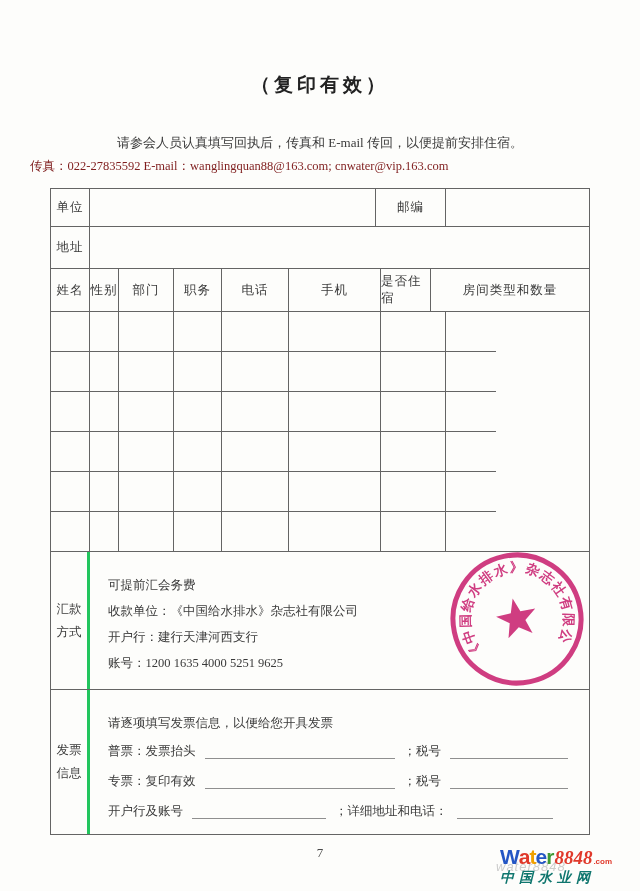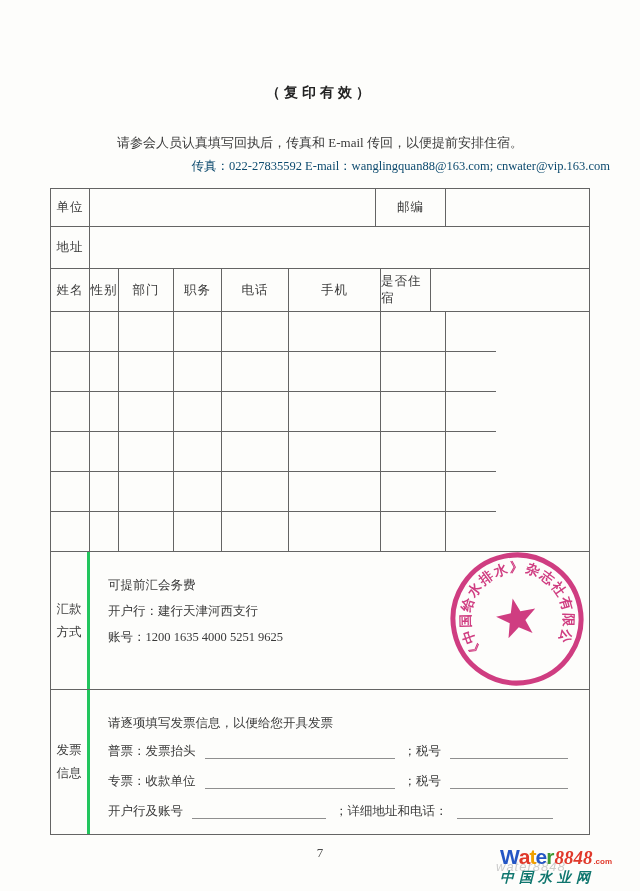--- a/index.html
+++ b/index.html
@@ -8,31 +8,31 @@
     background:#fdfdfb;
     font-family:"Liberation Serif","DejaVu Serif",serif;
     color:#2f2f2f;
   }
   .doc-title {
     position:absolute; top:48px; left:30px; width:580px;
     text-align:center; font-size:21px; font-weight:bold; letter-spacing:1px;
     color:#222;
   }
   .doc-subtitle {
-    position:absolute; top:84px; left:30px; width:580px;
-    text-align:center; font-size:14px; font-weight:bold; letter-spacing:4px;
+    position:absolute; top:72px; left:30px; width:580px;
+    text-align:center; font-size:19px; font-weight:bold; letter-spacing:4px;
     color:#222;
   }
   .note-line {
     position:absolute; top:134px; left:30px; width:580px;
     text-align:center; font-size:13px; color:#3a3a3a;
   }
   .contact-line {
     position:absolute; top:158px; left:30px; width:580px;
-    text-align:right; font-size:12.5px; color:#0c4a6e;
+    text-align:left; font-size:12.5px; color:#7f1d1d;
   }
 
   
   .formtable {
     position:absolute; left:50px; top:188px; width:540px; height:647px;
     border:1px solid #646464; box-sizing:border-box;
     display:flex; flex-direction:column;
     font-size:12.5px; color:#3a3a3a; background:transparent;
   }
   .row { display:flex; border-bottom:1px solid #646464; box-sizing:border-box; flex:0 0 auto; }
@@ -122,20 +122,21 @@
     </div>
 
     <div class="row rowC">
       <div class="cell c1">姓名</div>
       <div class="cell c2">性别</div>
       <div class="cell c3">部门</div>
       <div class="cell c4">职务</div>
       <div class="cell c5">电话</div>
       <div class="cell c6">手机</div>
       <div class="cell c8">是否住宿</div>
+      <div class="cell c9 no-r">房间类型和数量</div>
     </div>
 
     <div class="rowD">
       <div class="dleft">
         <div class="drow">
           <div class="cell c1"></div>
             <div class="cell c2"></div>
             <div class="cell c3"></div>
             <div class="cell c4"></div>
             <div class="cell c5"></div>
@@ -197,40 +198,41 @@
       <div class="dright"></div>
     </div>
 
     <div class="row rowE">
       <div class="vlabel">
         <span>汇款</span>
         <span>方式</span>
       </div>
       <div class="content">
         <div class="pay-line">可提前汇会务费</div>
+        <div class="pay-line">收款单位：《中国给水排水》杂志社有限公司</div>
         <div class="pay-line">开户行：建行天津河西支行</div>
         <div class="pay-line">账号：1200 1635 4000 5251 9625</div>
       </div>
     </div>
 
     <div class="row rowF last-row">
       <div class="vlabel">
         <span>发票</span>
         <span>信息</span>
       </div>
       <div class="content">
         <div class="inv-intro">请逐项填写发票信息，以便给您开具发票</div>
         <div class="inv-line">
           <span>普票：发票抬头</span>
           <span class="fill-blank b1"></span>
           <span>；税号</span>
           <span class="fill-blank b2"></span>
         </div>
         <div class="inv-line">
-          <span>专票：收款单位</span>
+          <span>专票：复印有效</span>
           <span class="fill-blank b1"></span>
           <span>；税号</span>
           <span class="fill-blank b2"></span>
         </div>
         <div class="inv-line">
           <span>开户行及账号</span>
           <span class="fill-blank b3"></span>
           <span>；详细地址和电话：</span>
           <span class="fill-blank b4"></span>
         </div>

